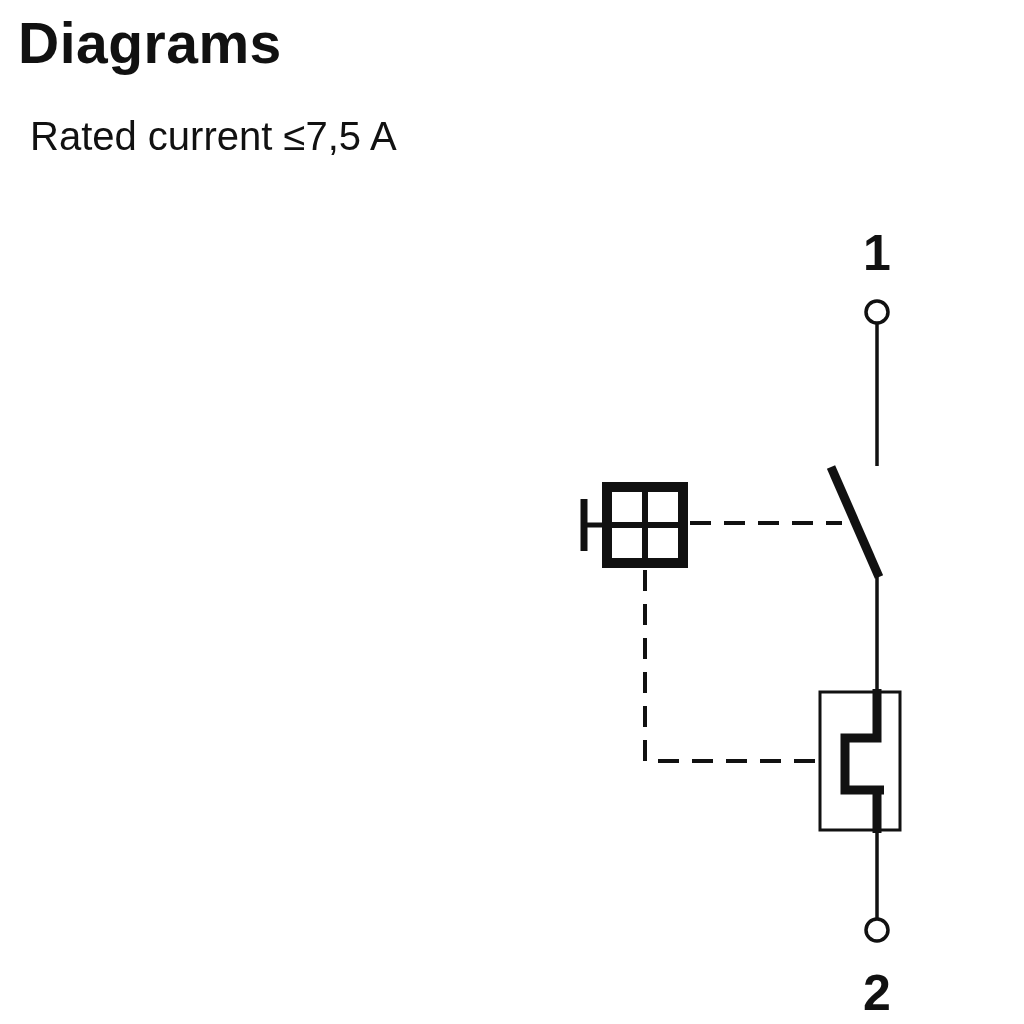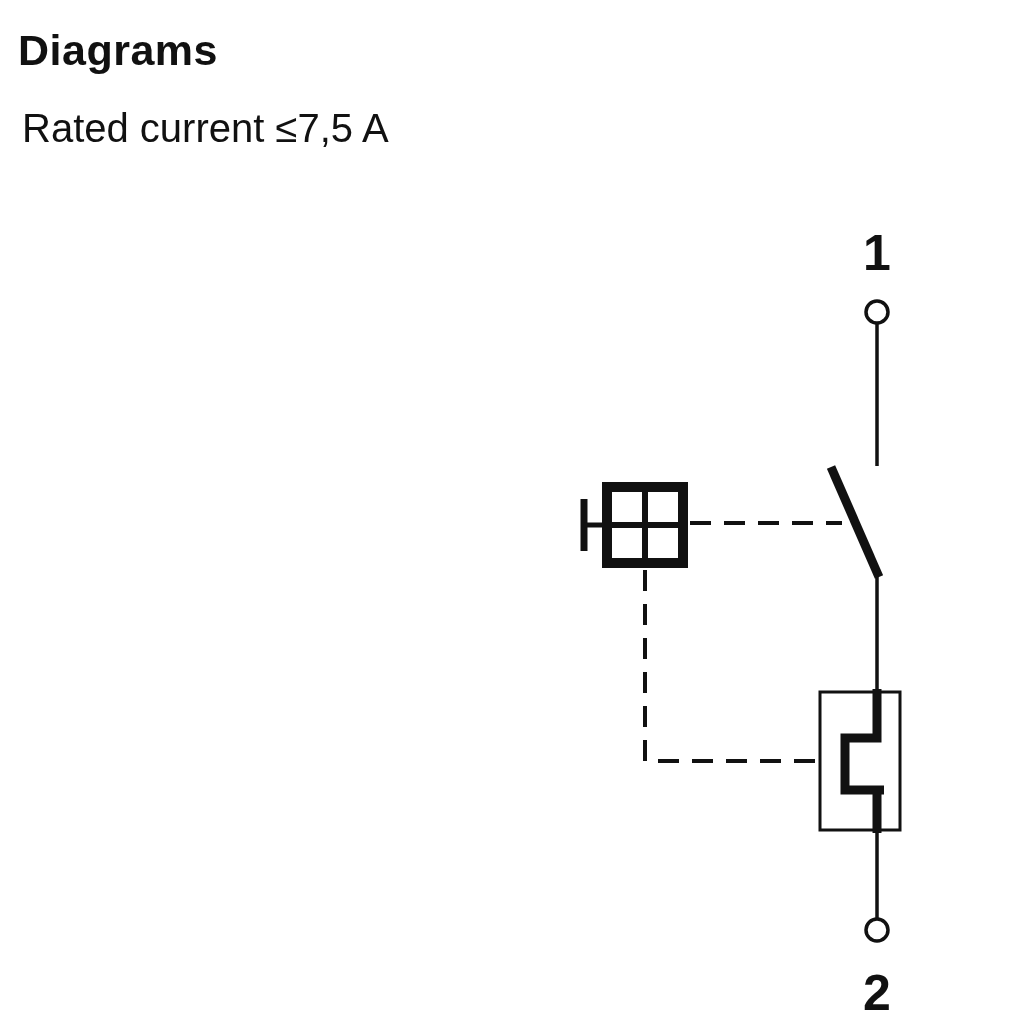--- a/index.html
+++ b/index.html
@@ -12,32 +12,32 @@
     width: 1024px;
     height: 1024px;
     background: #ffffff;
     font-family: "Liberation Sans", "DejaVu Sans", sans-serif;
     color: #111111;
     overflow: hidden;
   }
   .title {
     position: absolute;
     left: 18px;
-    top: 26px;
+    top: 10px;
     margin: 0;
-    font-size: 43px;
+    font-size: 57px;
     font-weight: 700;
     letter-spacing: 0.5px;
     color: #111111;
   }
   .subtitle {
     position: absolute;
     left: 18px;
     top: 102px;
-    margin: 4px;
+    margin: 12px;
     font-size: 40px;
     font-weight: 400;
     color: #111111;
   }
   svg.circuit {
     position: absolute;
     left: 0;
     top: 0;
     width: 1024px;
     height: 1024px;

